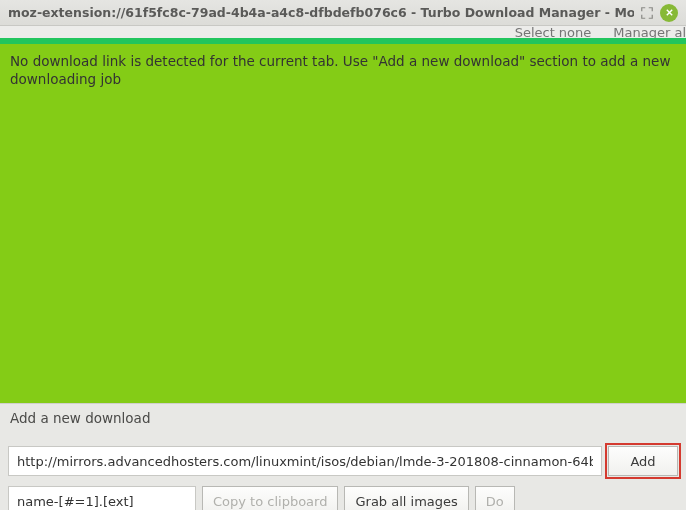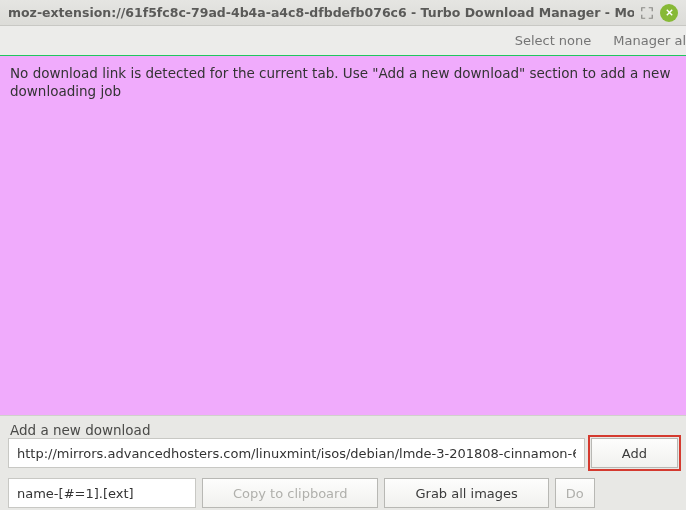--- a/index.html
+++ b/index.html
@@ -4,28 +4,28 @@
 <style>
   * { box-sizing: border-box; margin: 0; padding: 0; }
   html, body { width: 686px; height: 510px; overflow: hidden; font-family: "DejaVu Sans", "Liberation Sans", Arial, sans-serif; font-size: 13px; background: #e8e8e5; color: #3b3b3b; }
   .titlebar { height: 26px; background: linear-gradient(#e5e5e2, #dcdcd8); display: flex; align-items: center; padding: 0 8px; border-bottom: 1px solid #c8c8c4; font-weight: bold; color: #5a5a58; }
   .titlebar .title-text { flex: 1; white-space: nowrap; overflow: hidden; font-size: 12.5px; }
   .titlebar .win-icon { margin-left: 6px; display: inline-flex; align-items: center; justify-content: center; }
   .expand-icon { width: 14px; height: 14px; color: #888; }
   .close-btn { width: 18px; height: 18px; border-radius: 50%; background: #87b936; display: flex; align-items: center; justify-content: center; color: #fff; font-size: 11px; line-height: 1; }
   .close-btn svg { width: 9px; height: 9px; }
   .app { position: relative; height: 484px; }
-  .topbar { height: 30px; display: flex; justify-content: flex-end; align-items: center; padding: 0 0 0 8px; color: #757575; font-size: 13px; background: #ececea; border-bottom: 1px solid #22c55e; overflow: hidden; }
+  .topbar { height: 18px; display: flex; justify-content: flex-end; align-items: center; padding: 0 0 0 8px; color: #757575; font-size: 13px; background: #ececea; border-bottom: 6px solid #22c55e; overflow: hidden; }
   .topbar span { margin-left: 22px; white-space: nowrap; }
-  .main { background: #f0abfc; height: 360px; padding: 8px 10px; border-bottom: 1px solid #d0d0cc; color: #333; font-size: 13.5px; line-height: 1.35; }
+  .main { background: #84cc16; height: 360px; padding: 8px 10px; border-bottom: 1px solid #d0d0cc; color: #333; font-size: 13.5px; line-height: 1.35; }
   .section { padding: 6px 8px 4px 8px; background: #e8e8e5; }
-  .section-label { font-size: 13.5px; color: #4a4a48; margin-bottom: 0; padding-left: 2px; }
+  .section-label { font-size: 13.5px; color: #4a4a48; margin-bottom: 20px; padding-left: 2px; }
   .row { display: flex; gap: 6px; align-items: stretch; }
   .input { flex: 1; height: 30px; background: #fff; border: 1px solid #c8c8c4; padding: 0 8px; font-size: 13px; color: #333; outline: none; font-family: inherit; }
-  .btn { height: 30px; min-width: 70px; padding: 0 30px; background: linear-gradient(#fdfdfc, #f1f1ee); border: 1px solid #b8b8b4; color: #3b3b3b; font-size: 13px; cursor: pointer; font-family: inherit; }
+  .btn { height: 30px; min-width: 70px; padding: 0 10px; background: linear-gradient(#fdfdfc, #f1f1ee); border: 1px solid #b8b8b4; color: #3b3b3b; font-size: 13px; cursor: pointer; font-family: inherit; }
   .btn:disabled { color: #b0b0ac; cursor: default; }
   .add-wrap { position: relative; display: inline-block; }
   .add-hl { position: absolute; inset: -3px; border: 2px solid #d43a2f; pointer-events: none; }
   .bottombar { padding: 6px 0 6px 8px; display: flex; gap: 6px; align-items: center; background: #e8e8e5; overflow: hidden; }
   .bottombar .input { flex: 0 0 180px; }
   .bottombar .btn { min-width: 92px; }
   .btn-cut { min-width: 40px !important; padding: 0 6px 0 10px !important; text-align: left; overflow: hidden; }
 </style>
 </head>
 <body>

